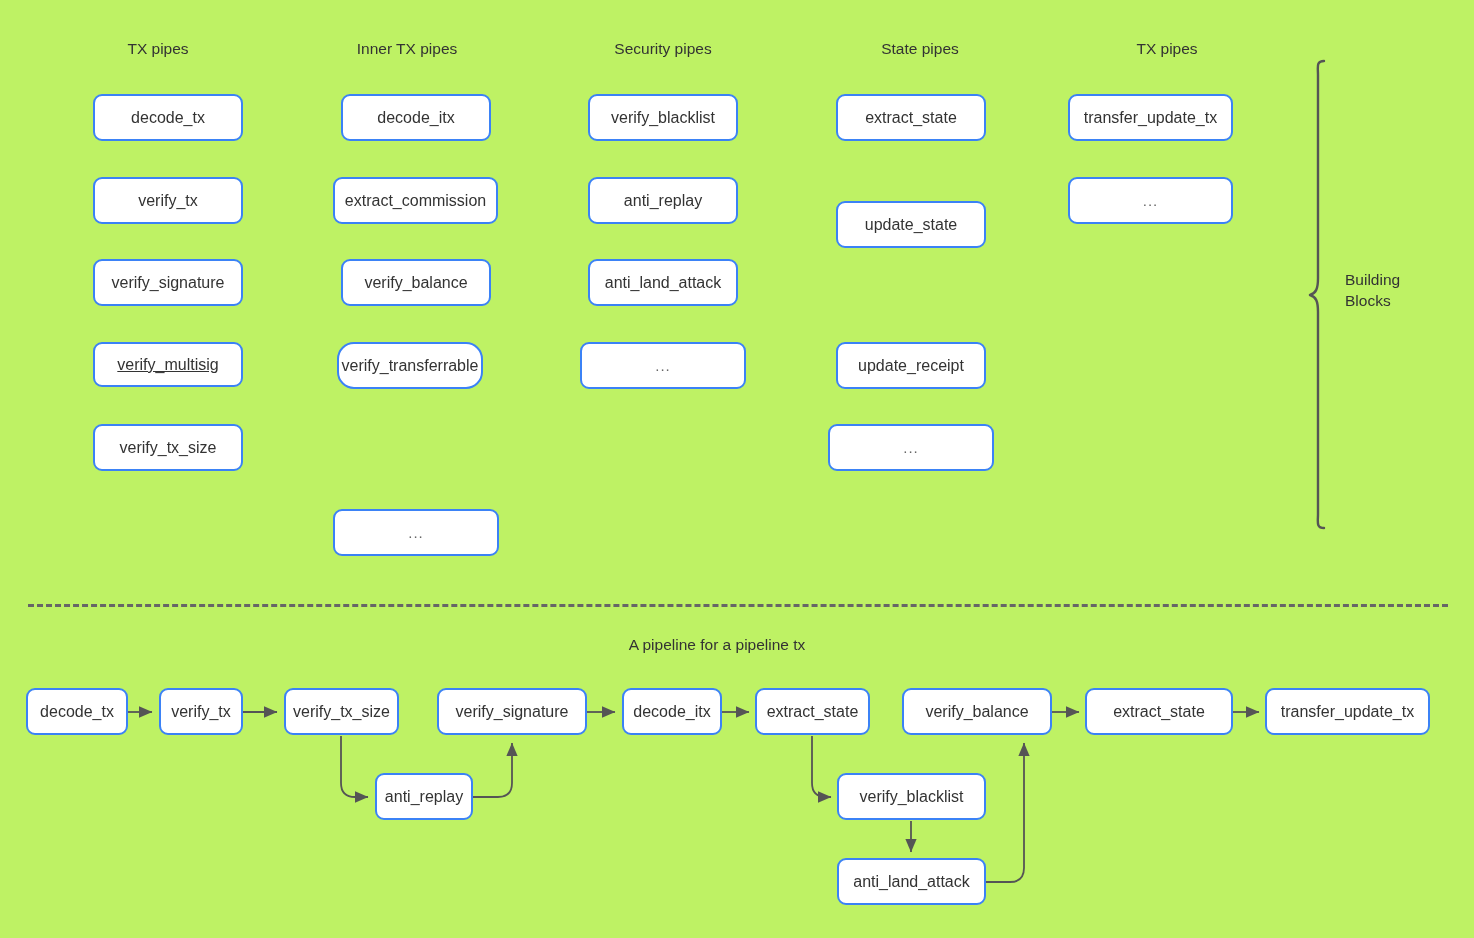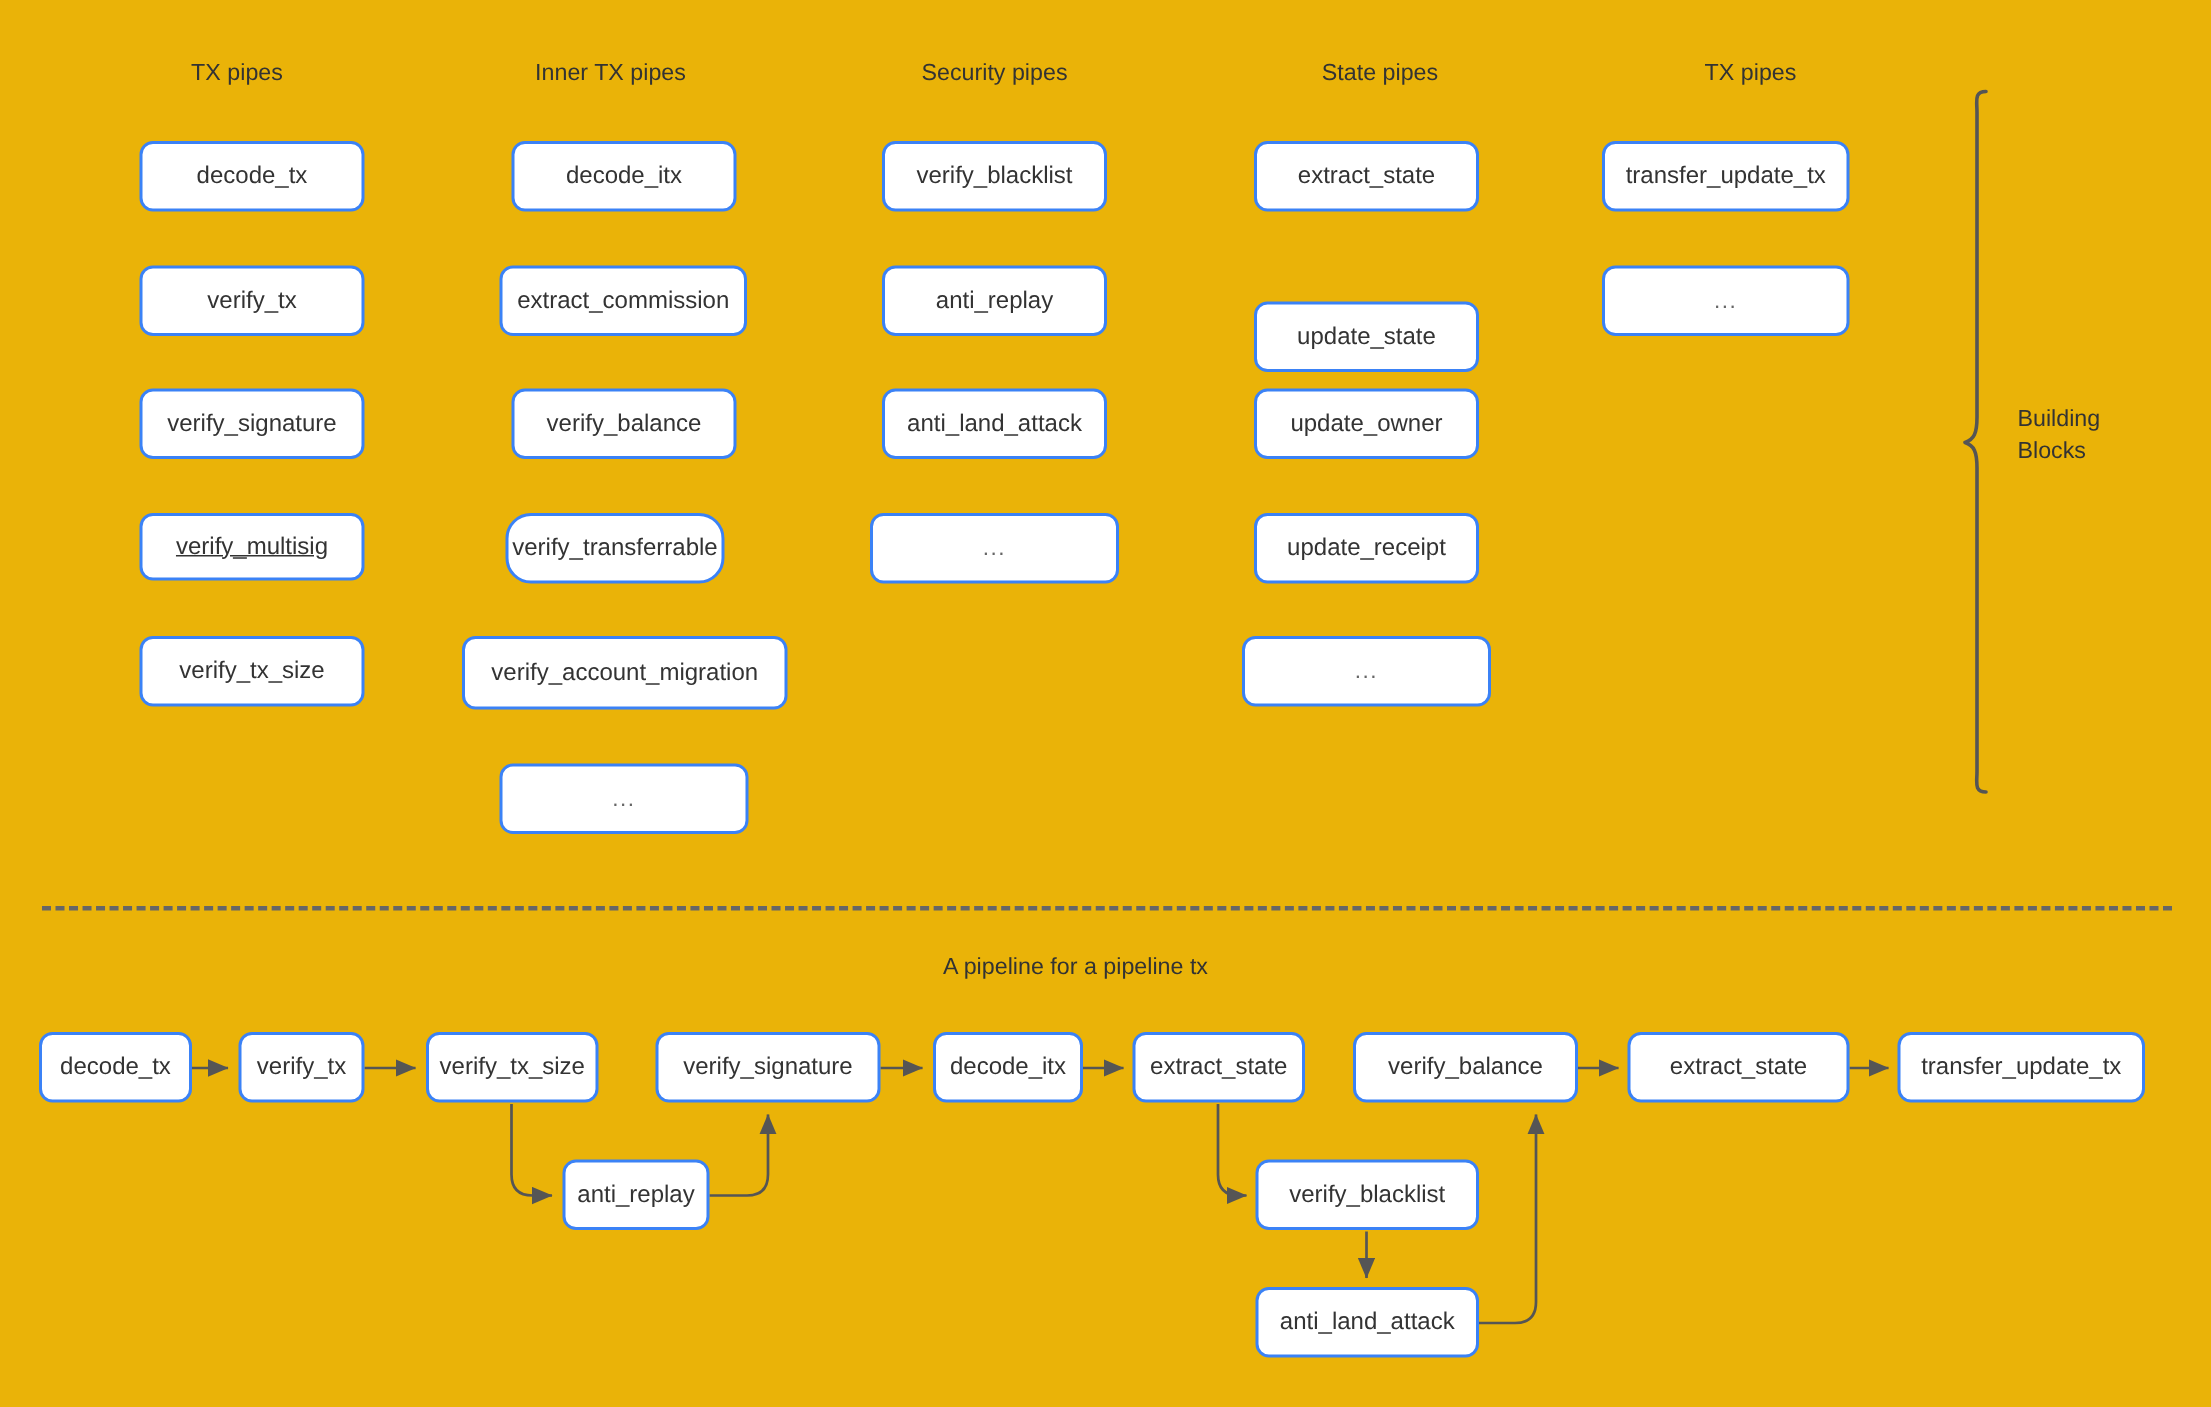--- a/index.html
+++ b/index.html
@@ -9,21 +9,21 @@
   }
   body {
     font-family: "Liberation Sans", sans-serif;
     color: #333333;
   }
   #canvas {
     position: relative;
     width: 1474px;
     height: 938px;
     overflow: hidden;
-    background: #eab308;
+    background: #bef264;
   }
   .col-header {
     position: absolute;
     font-size: 15.5px;
     color: #333333;
     text-align: center;
     white-space: nowrap;
     transform: translateX(-50%);
   }
   .node {
@@ -110,23 +110,20 @@
   </div>
   <div class="node overflow" style="left:333px; top:177px; width:165px; height:47px;">
     <span>extract_commission</span>
   </div>
   <div class="node" style="left:341px; top:259px; width:150px; height:47px;">
     <span>verify_balance</span>
   </div>
   <div class="node overflow" style="left:337px; top:342px; width:146px; height:47px;border-radius:17px;">
     <span>verify_transferrable</span>
   </div>
-  <div class="node" style="left:308px; top:424px; width:217px; height:49px;">
-    <span>verify_account_migration</span>
-  </div>
   <div class="node ellipsis" style="left:333px; top:509px; width:166px; height:47px;">
     <span>...</span>
   </div>
 
   <div class="node" style="left:588px; top:94px;  width:150px; height:47px;">
     <span>verify_blacklist</span>
   </div>
   <div class="node" style="left:588px; top:177px; width:150px; height:47px;">
     <span>anti_replay</span>
   </div>
@@ -135,23 +132,20 @@
   </div>
   <div class="node ellipsis" style="left:580px; top:342px; width:166px; height:47px;">
     <span>...</span>
   </div>
 
   <div class="node" style="left:836px; top:94px;  width:150px; height:47px;">
     <span>extract_state</span>
   </div>
   <div class="node" style="left:836px; top:177px; width:150px; height:47px;margin-top:24px;">
     <span>update_state</span>
-  </div>
-  <div class="node" style="left:836px; top:259px; width:150px; height:47px;">
-    <span>update_owner</span>
   </div>
   <div class="node" style="left:836px; top:342px; width:150px; height:47px;">
     <span>update_receipt</span>
   </div>
   <div class="node ellipsis" style="left:828px; top:424px; width:166px; height:47px;">
     <span>...</span>
   </div>
 
   <div class="node overflow" style="left:1068px; top:94px;  width:165px; height:47px;">
     <span>transfer_update_tx</span>

